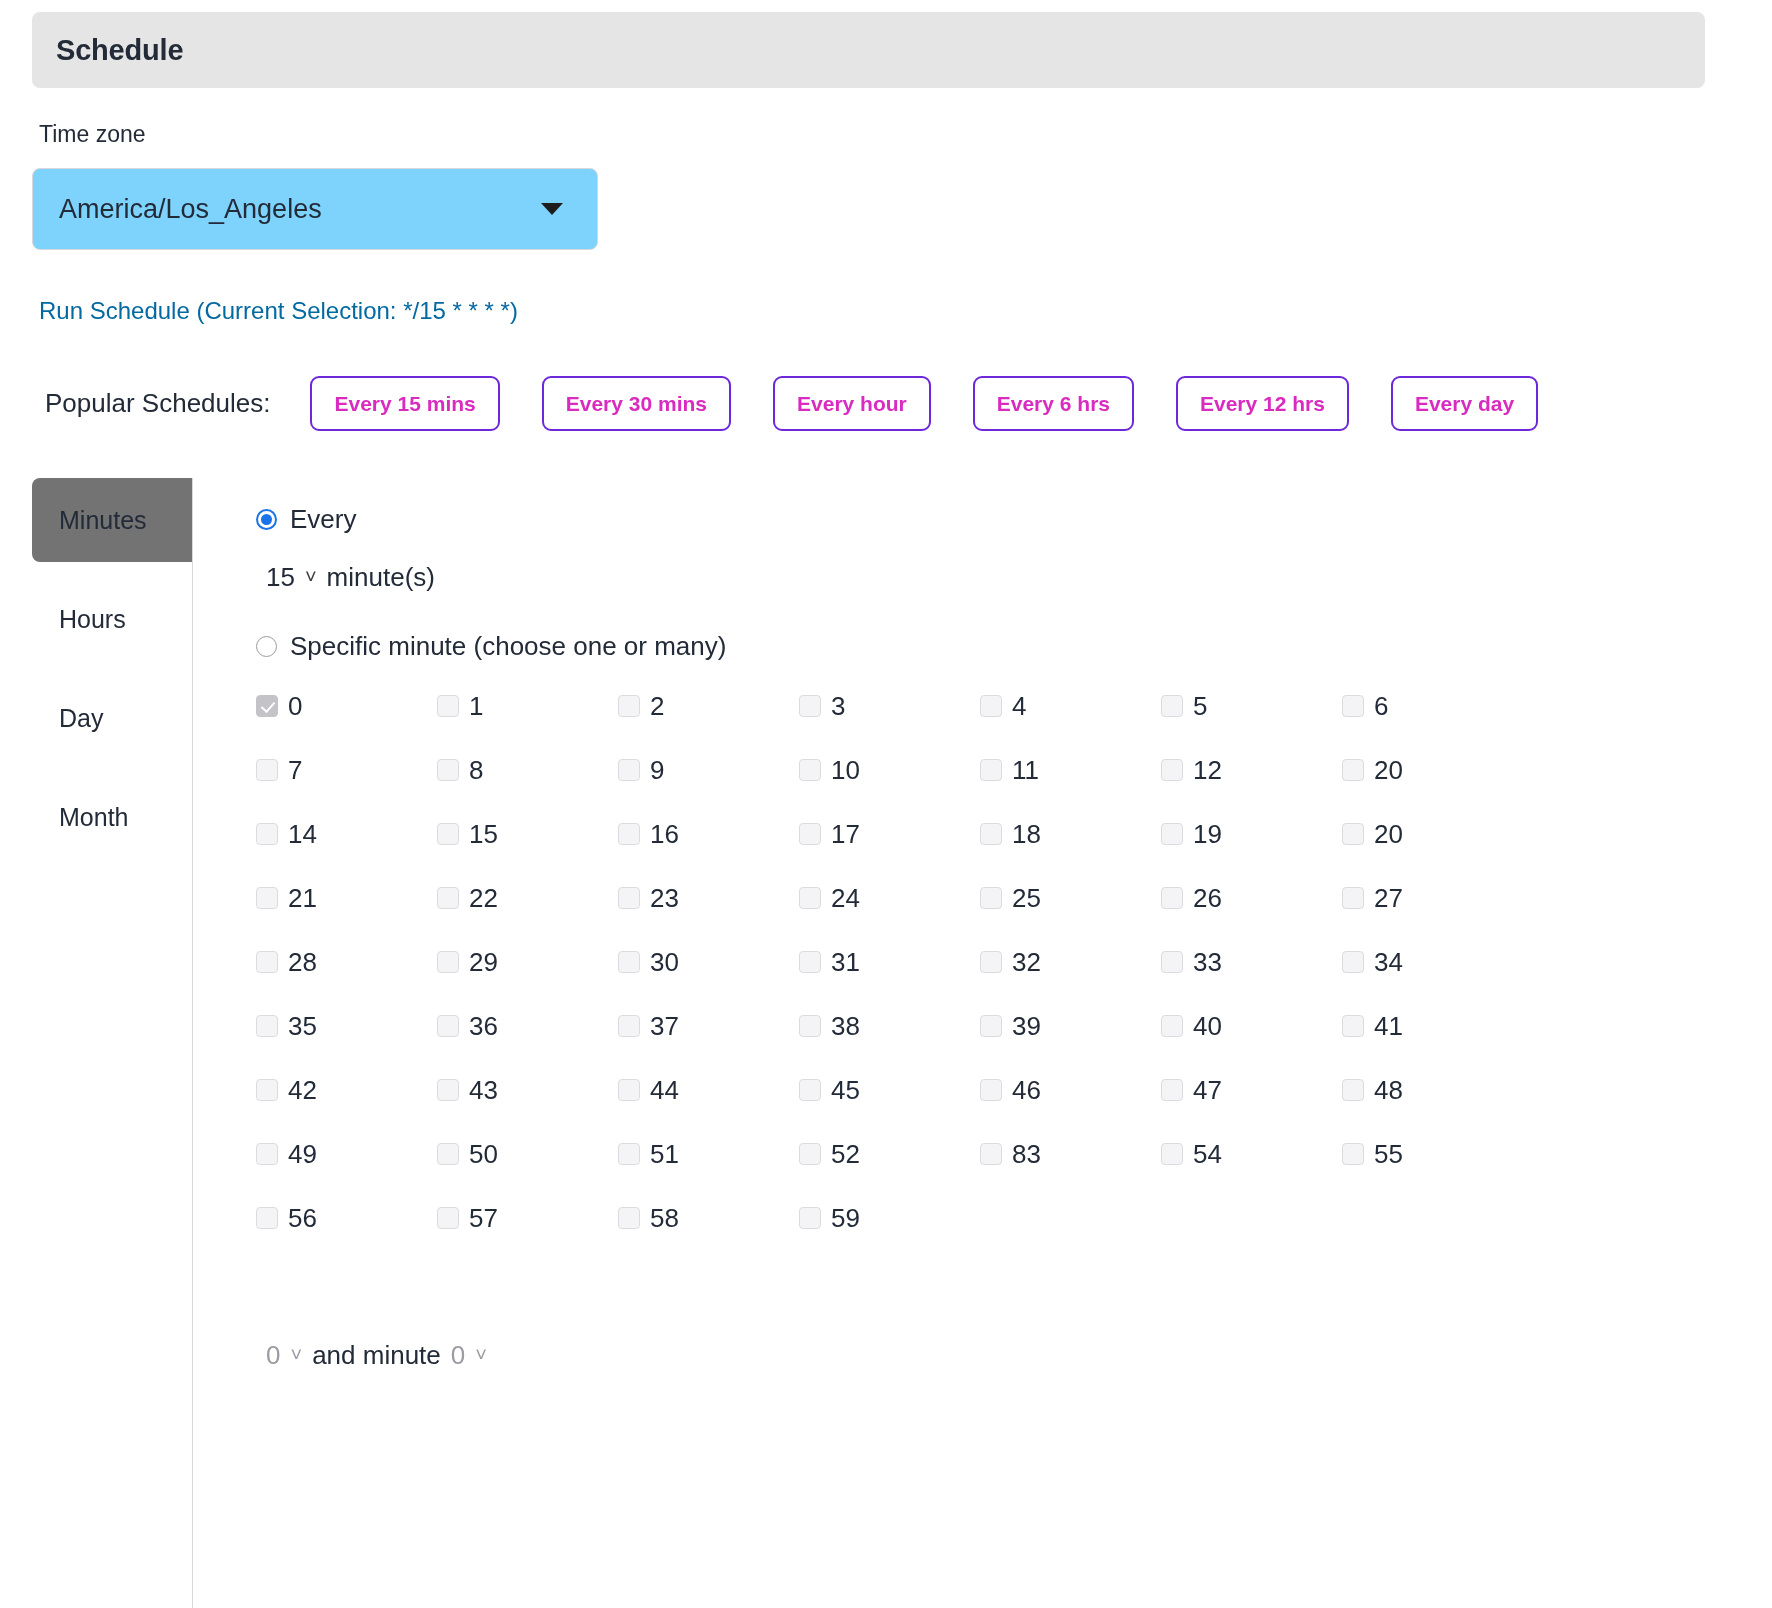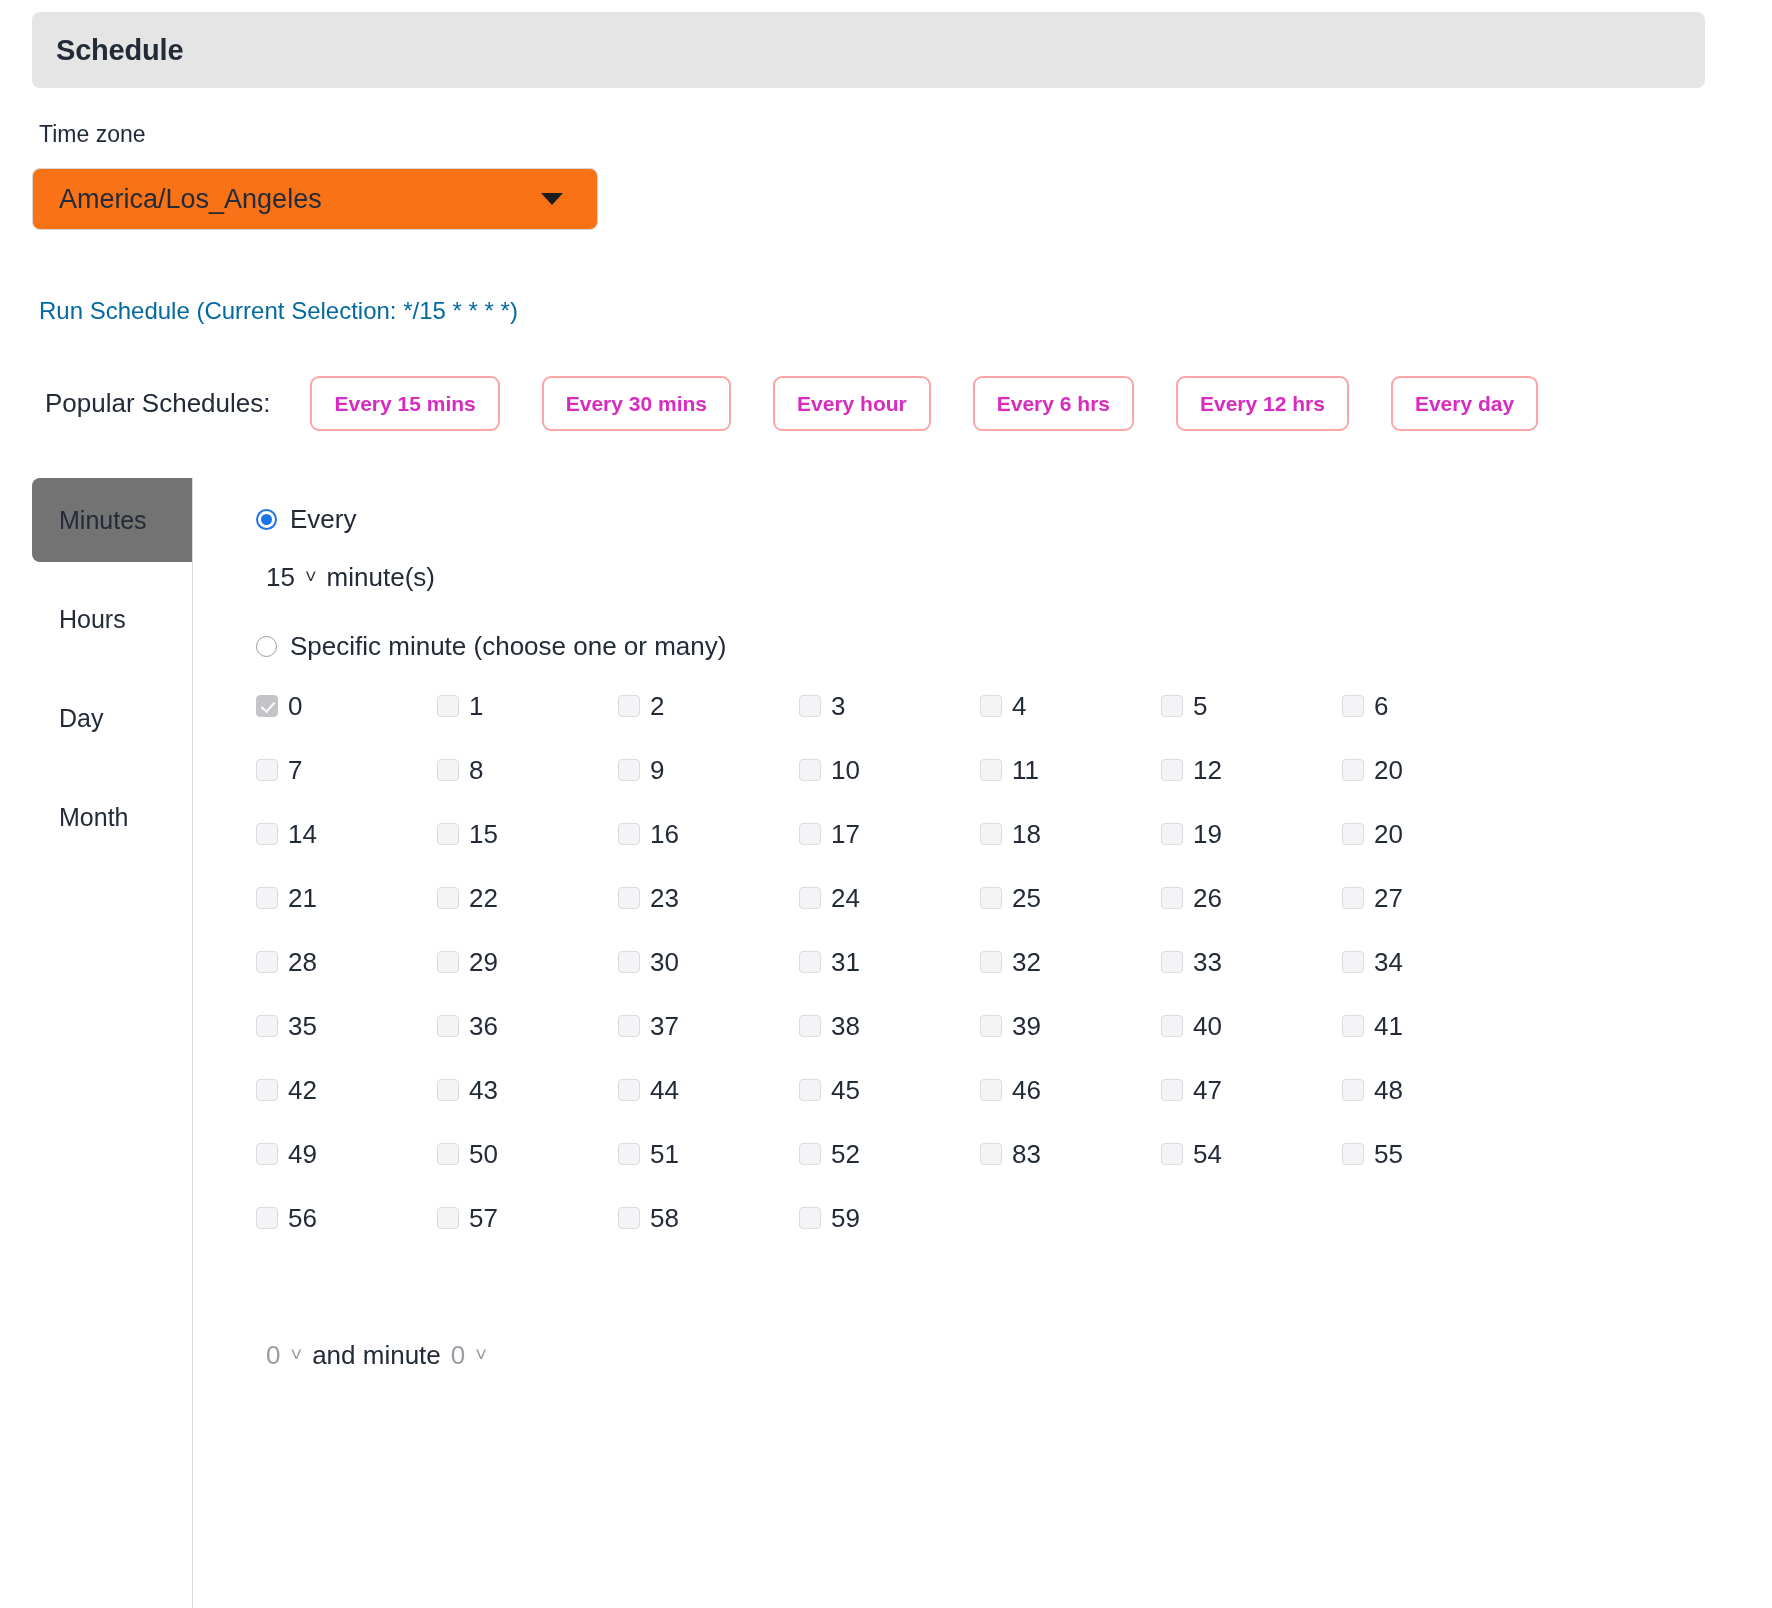--- a/index.html
+++ b/index.html
@@ -43,22 +43,22 @@
     left: 39px;
     top: 121px;
     font-size: 23px;
     color: #232b38;
   }
   .tz-select {
     position: absolute;
     left: 32px;
     top: 168px;
     width: 566px;
-    height: 62px;
-    background: #f97316;
+    height: 82px;
+    background: #7dd3fc;
     border: 1px solid #d8d8dc;
     border-radius: 8px;
     display: flex;
     align-items: center;
     padding: 12px 26px;
     cursor: pointer;
   }
   .tz-select .value {
     font-size: 27px;
     color: #232b38;
@@ -90,21 +90,21 @@
     align-items: center;
     gap: 16px;
   }
   .popular-label {
     font-size: 26px;
     color: #232b38;
     margin-right: 24px;
     white-space: nowrap;
   }
   .chip {
-    border: 2px solid #fca5a5;
+    border: 2px solid #6d28d9;
     color: #d92bc0;
     background: #ffffff;
     border-radius: 9px;
     font-size: 21px;
     font-weight: bold;
     font-family: "Liberation Sans", sans-serif;
     height: 55px;
     display: flex;
     align-items: center;
     justify-content: center;

